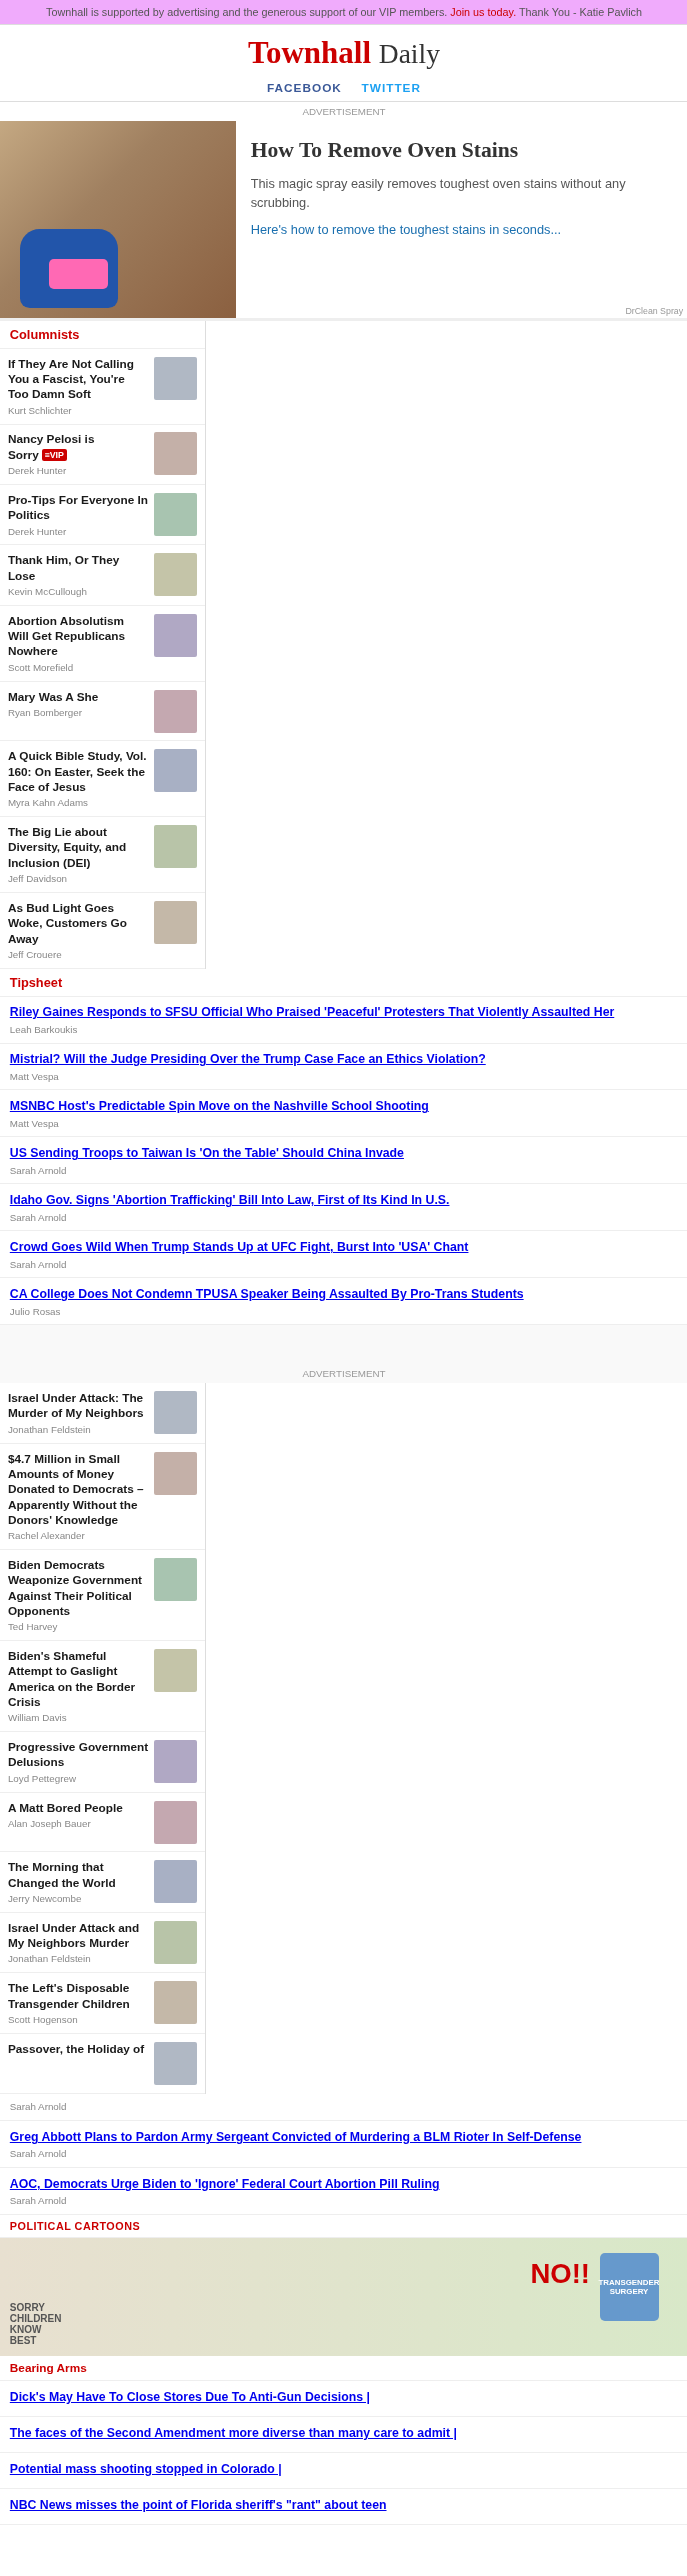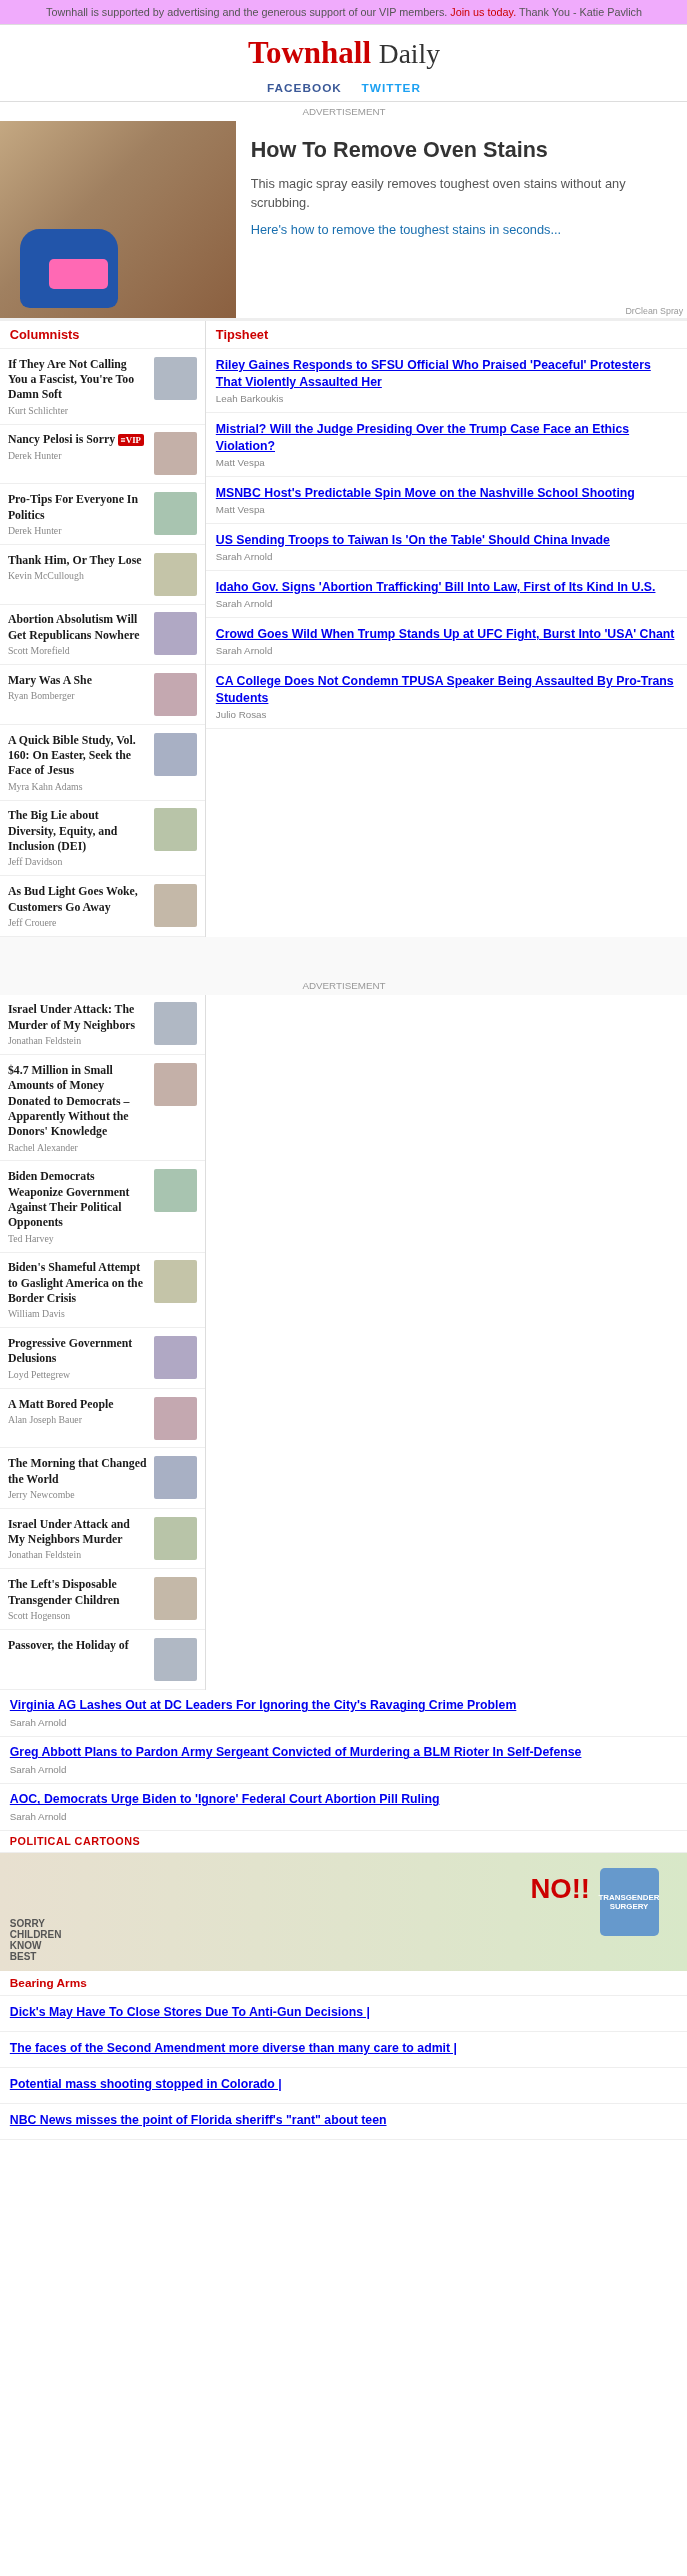--- a/index.html
+++ b/index.html
@@ -18,33 +18,33 @@
     .social-btn.tw { color: #1da1f2; }
 
     .ad-label { text-align: center; font-size: 9.8px; color: #999; padding: 3.9px 0; }
 
     .ad-box { display: flex; border-bottom: 1px solid #eee; padding: 0; }
     .ad-img { width: 236px; min-height: 197px; background: #b8a898; display: flex; align-items: center; justify-content: center; overflow: hidden; }
     .ad-img-inner { width: 236px; height: 197px; background: linear-gradient(135deg, #c4a882 0%, #a08060 40%, #8b6040 100%); position: relative; }
     .glove { position: absolute; bottom: 9.8px; left: 19.7px; width: 98px; height: 79px; background: #2255aa; border-radius: 19.7px 19.7px 9.8px 9.8px; }
     .sponge { position: absolute; bottom: 29.5px; left: 49px; width: 59px; height: 29.5px; background: #ff69b4; border-radius: 4.9px; }
     .ad-text { padding: 14.7px 14.7px; flex: 1; }
-    .ad-text h2 { font-size: 21.6px; color: #333; line-height: 1.3; margin-bottom: 9.8px; }
+    .ad-text h2 { font-size: 21.6px; color: #333; line-height: 1.3; margin-bottom: 9.8px; font-family: Liberation Serif, serif; }
     .ad-text p { font-size: 12.8px; color: #555; line-height: 1.5; margin-bottom: 9.8px; }
     .ad-text a { color: #1a6faf; font-size: 12.8px; }
     .ad-powered { text-align: right; font-size: 8.8px; color: #999; padding: 2px 4.9px; }
 
-    .two-col { display: flex; border-top: 2px solid #eee; }
+    .two-col { display: flex; border-top: 2px solid #eee; flex-direction: column; }
     .col-left { width: 206px; border-right: 1px solid #ddd; }
     .col-right { flex: 1; }
 
     .col-header { padding: 5.9px 9.8px; font-size: 12.8px; font-weight: bold; color: #c00; border-bottom: 1px solid #eee; }
 
     .article-item { display: flex; align-items: flex-start; padding: 7.9px 7.9px; border-bottom: 1px solid #eee; gap: 5.9px; }
-    .article-item .art-text { flex: 1; font-family: Liberation Serif, serif; }
+    .article-item .art-text { flex: 1; }
     .article-item .art-text h4 { font-size: 11.8px; font-weight: bold; color: #1a1a1a; line-height: 1.3; margin-bottom: 2px; }
     .article-item .art-text h4 a { color: #1a1a1a; text-decoration: none; }
     .article-item .art-text .author { font-size: 9.8px; color: #888; }
     .art-thumb { width: 43px; height: 43px; background: #ccc; border-radius: 2px; flex-shrink: 0; overflow: hidden; }
 
     .vip-badge { background: #c00; color: #fff; font-size: 8.8px; font-weight: bold; padding: 1px 2.9px; border-radius: 2px; margin-left: 2.9px; vertical-align: middle; }
 
     .tipsheet-item { padding: 7.9px 9.8px; border-bottom: 1px solid #eee; }
     .tipsheet-item h4 { font-size: 12.3px; font-weight: bold; color: #1a1a1a; line-height: 1.4; margin-bottom: 2px; }
     .tipsheet-item .author { font-size: 9.8px; color: #888; }
@@ -321,21 +321,20 @@
       <div class="author"></div>
     </div>
     <div class="art-thumb" style="background:#b0b8c4;"></div>
   </div>
       </div>
   </div>
 
   <div class="col-lower-right">
     <div id="lower-right-list">
         <div class="tipsheet-item">
-    <h4><a href="#">Virginia AG Lashes Out at DC Leaders For Ignoring the City's Ravaging Crime Problem</a></h4>
     <div class="author">Sarah Arnold</div>
   </div>
         <div class="tipsheet-item">
     <h4><a href="#">Greg Abbott Plans to Pardon Army Sergeant Convicted of Murdering a BLM Rioter In Self-Defense</a></h4>
     <div class="author">Sarah Arnold</div>
   </div>
         <div class="tipsheet-item">
     <h4><a href="#">AOC, Democrats Urge Biden to 'Ignore' Federal Court Abortion Pill Ruling</a></h4>
     <div class="author">Sarah Arnold</div>
   </div>

